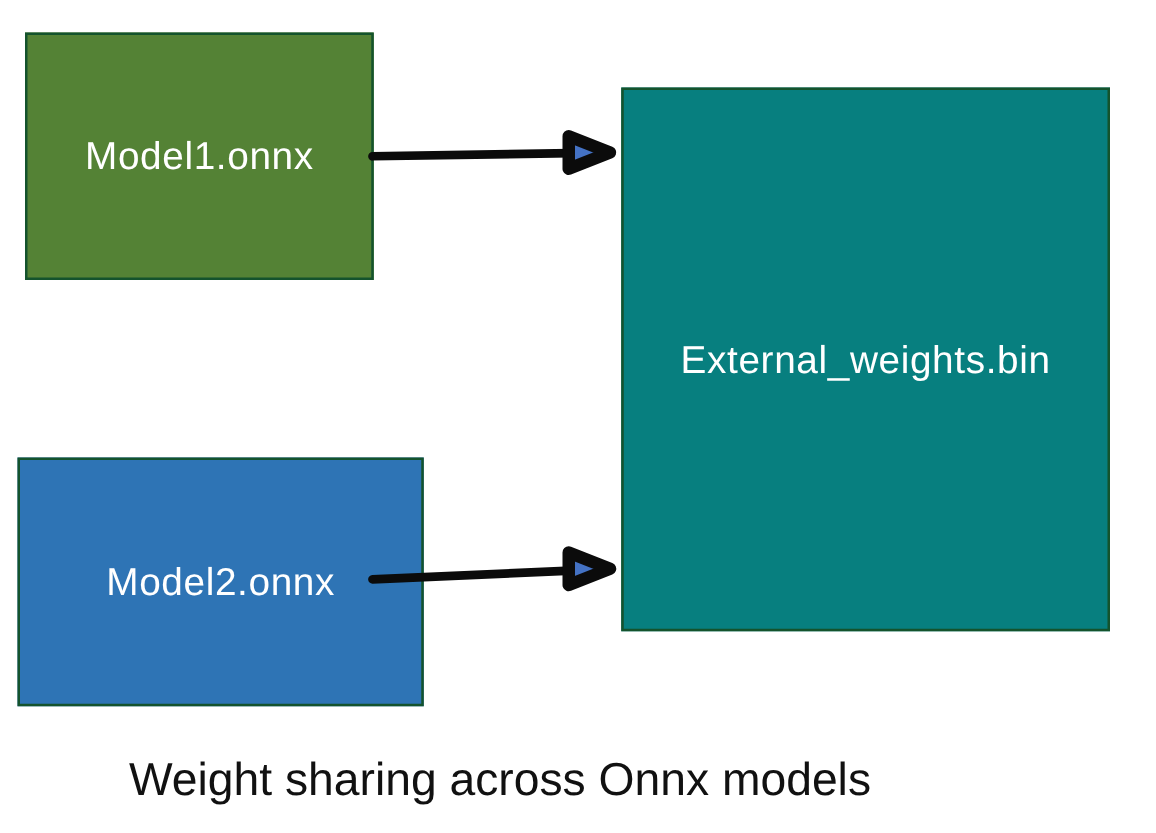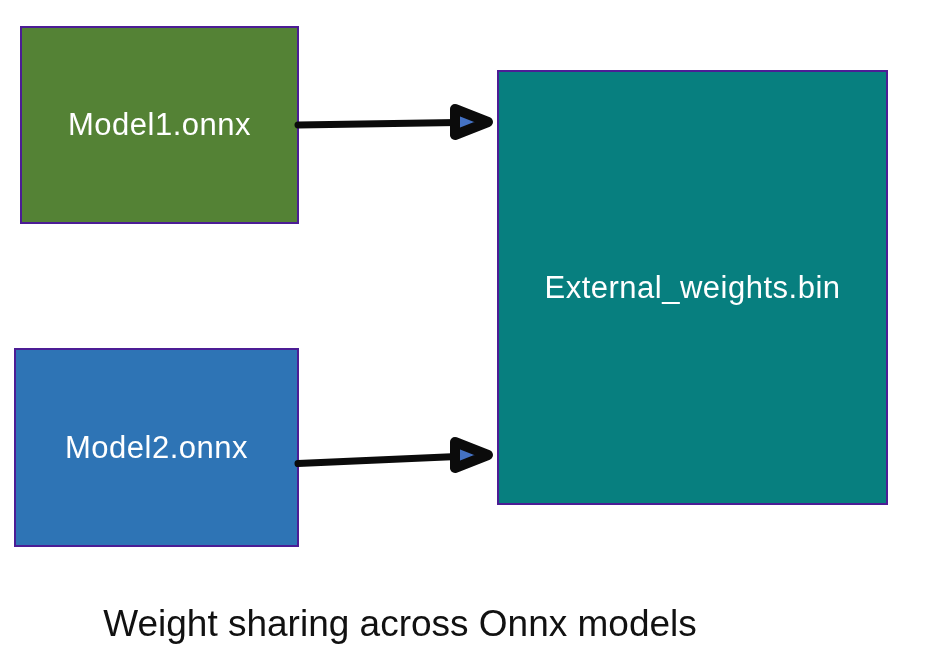--- a/index.html
+++ b/index.html
@@ -11,40 +11,40 @@
     position: relative;
     width: 925px;
     height: 666px;
     background: #ffffff;
     overflow: hidden;
     font-family: "Liberation Sans", sans-serif;
   }
   .node {
     position: absolute;
     box-sizing: border-box;
-    border: 2px solid #4c1d95;
+    border: 2px solid #14532d;
     display: flex;
     align-items: center;
     justify-content: center;
   }
   .node-label {
     font-size: 31px;
     letter-spacing: 0.5px;
     white-space: nowrap;
   }
   .node-model1 {
     left: 20px;
     top: 26px;
     width: 279px;
     height: 198px;
   }
   .node-model2 {
     left: 14px;
-    top: 348px;
-    width: 285px;
+    top: 366px;
+    width: 325px;
     height: 199px;
   }
   .node-external-weights {
     left: 497px;
     top: 70px;
     width: 391px;
     height: 435px;
   }
   .arrows-layer {
     position: absolute;

